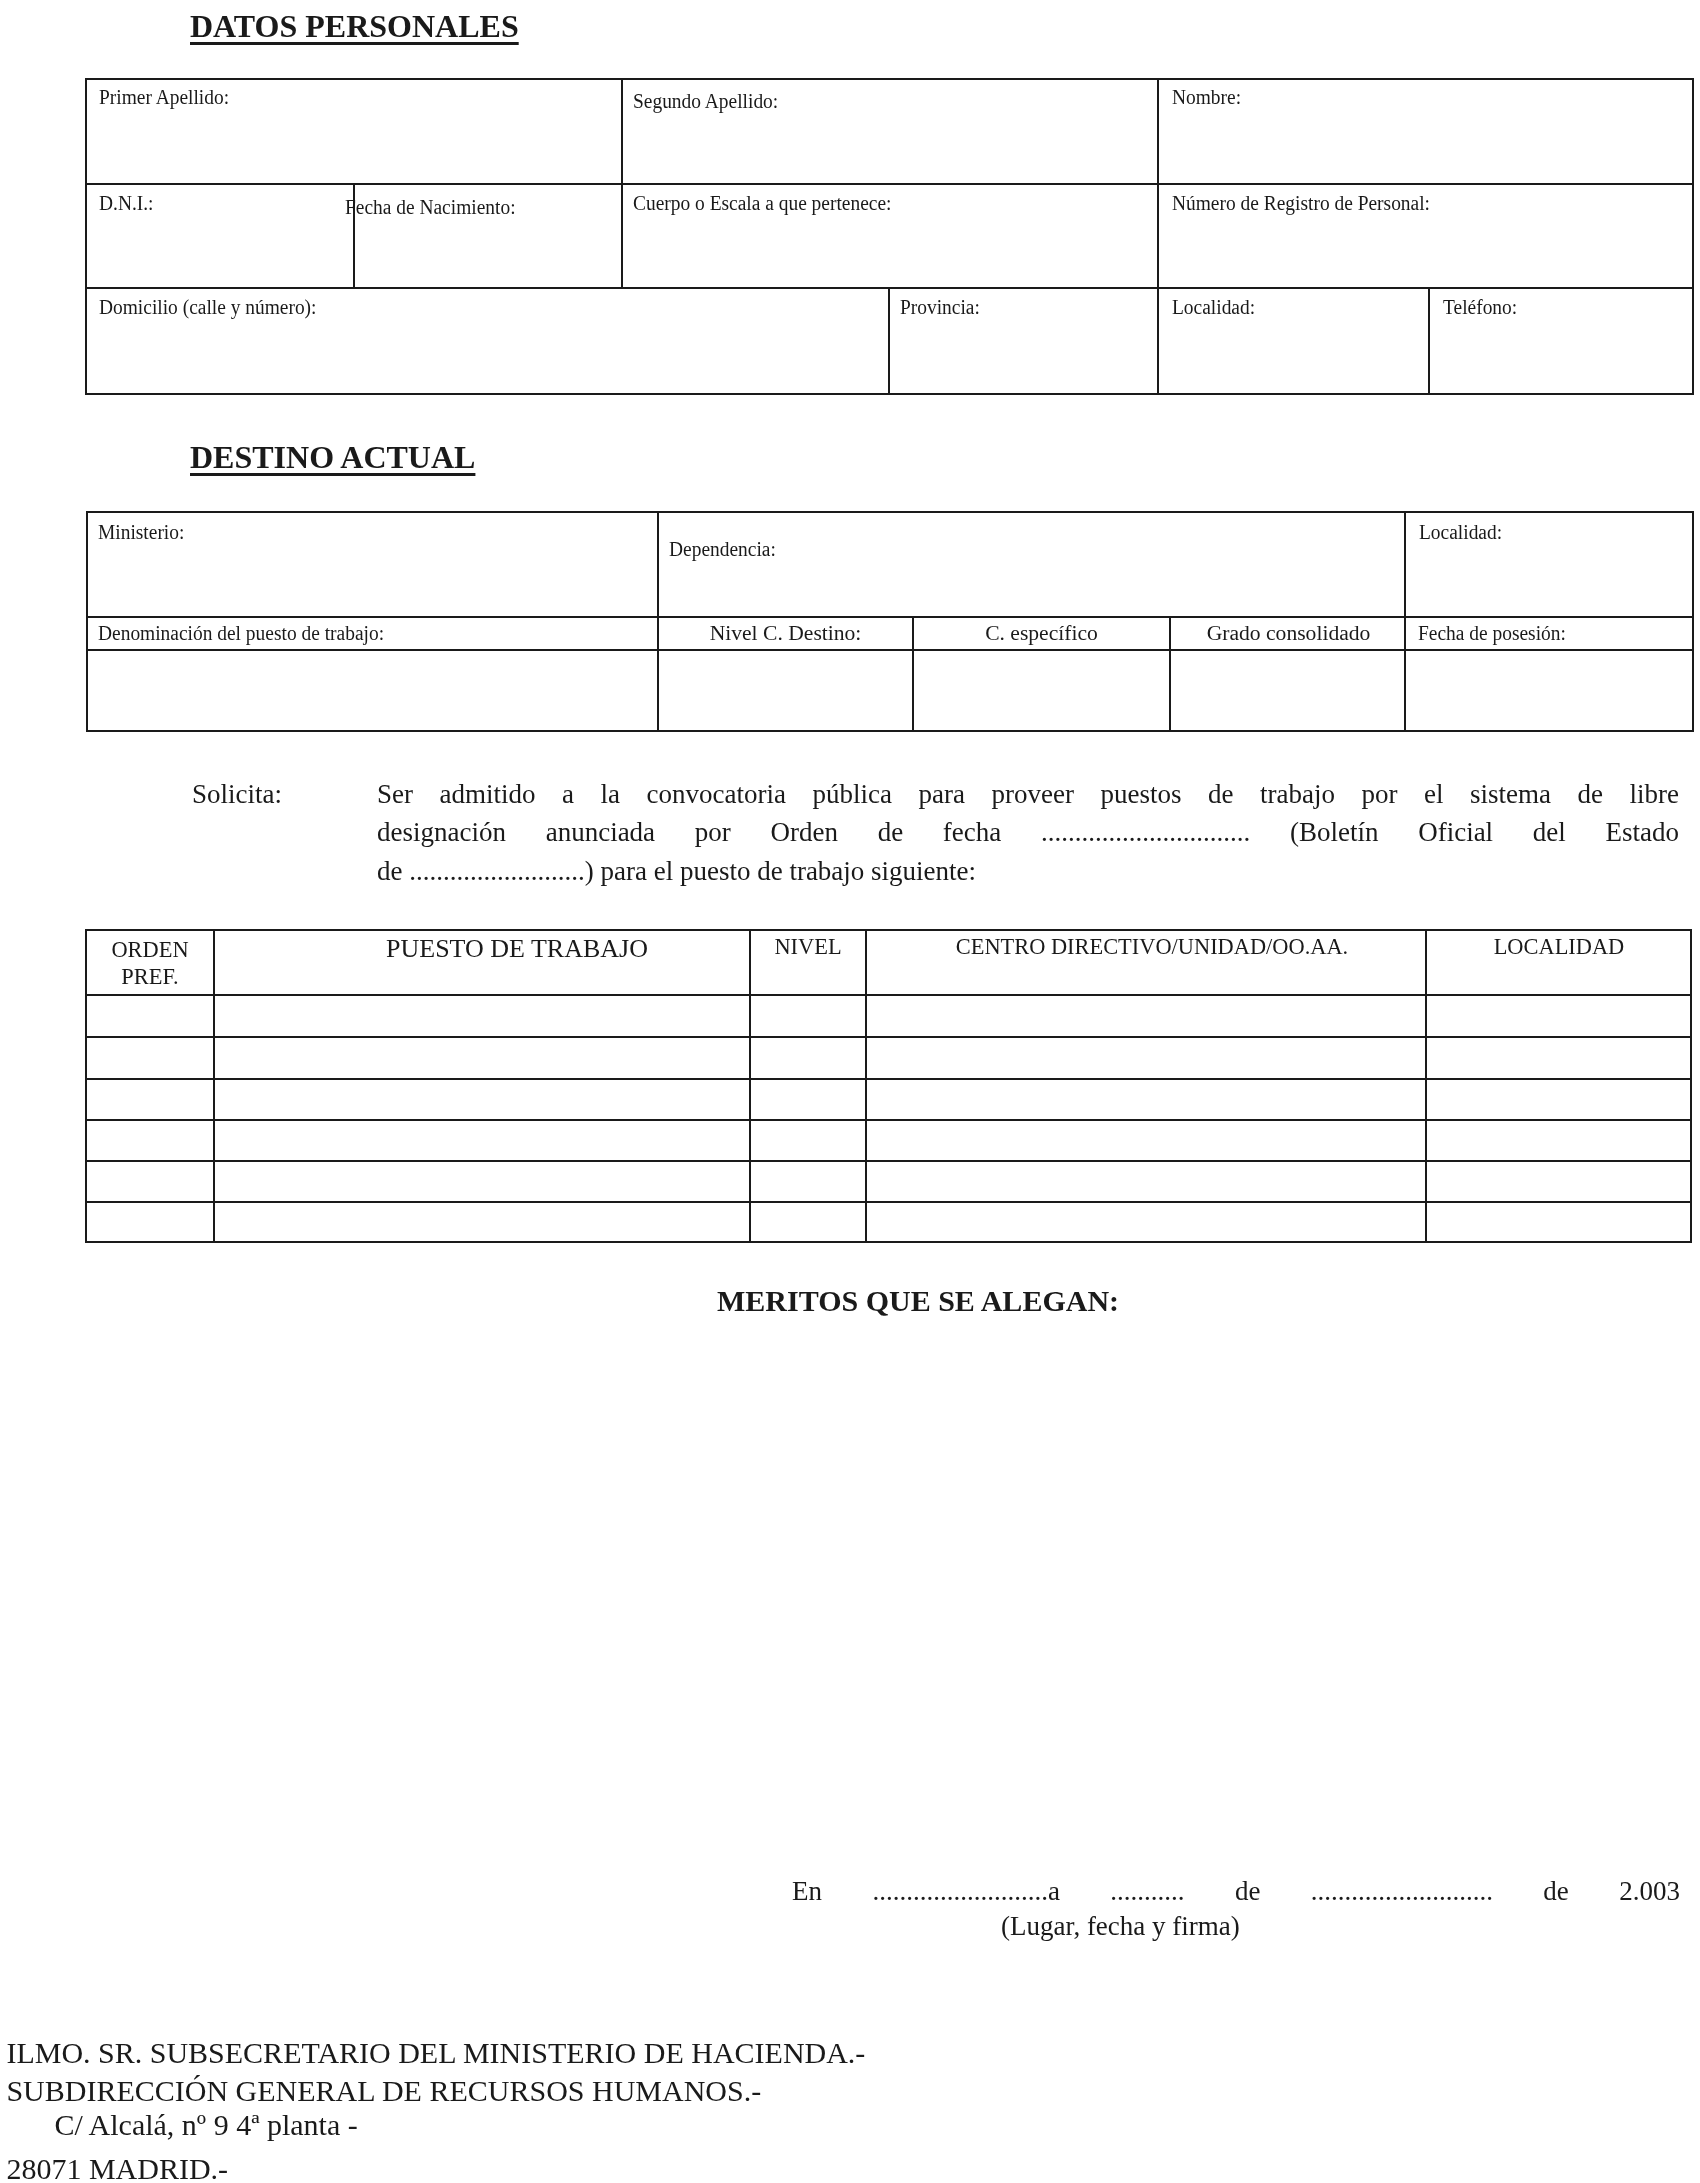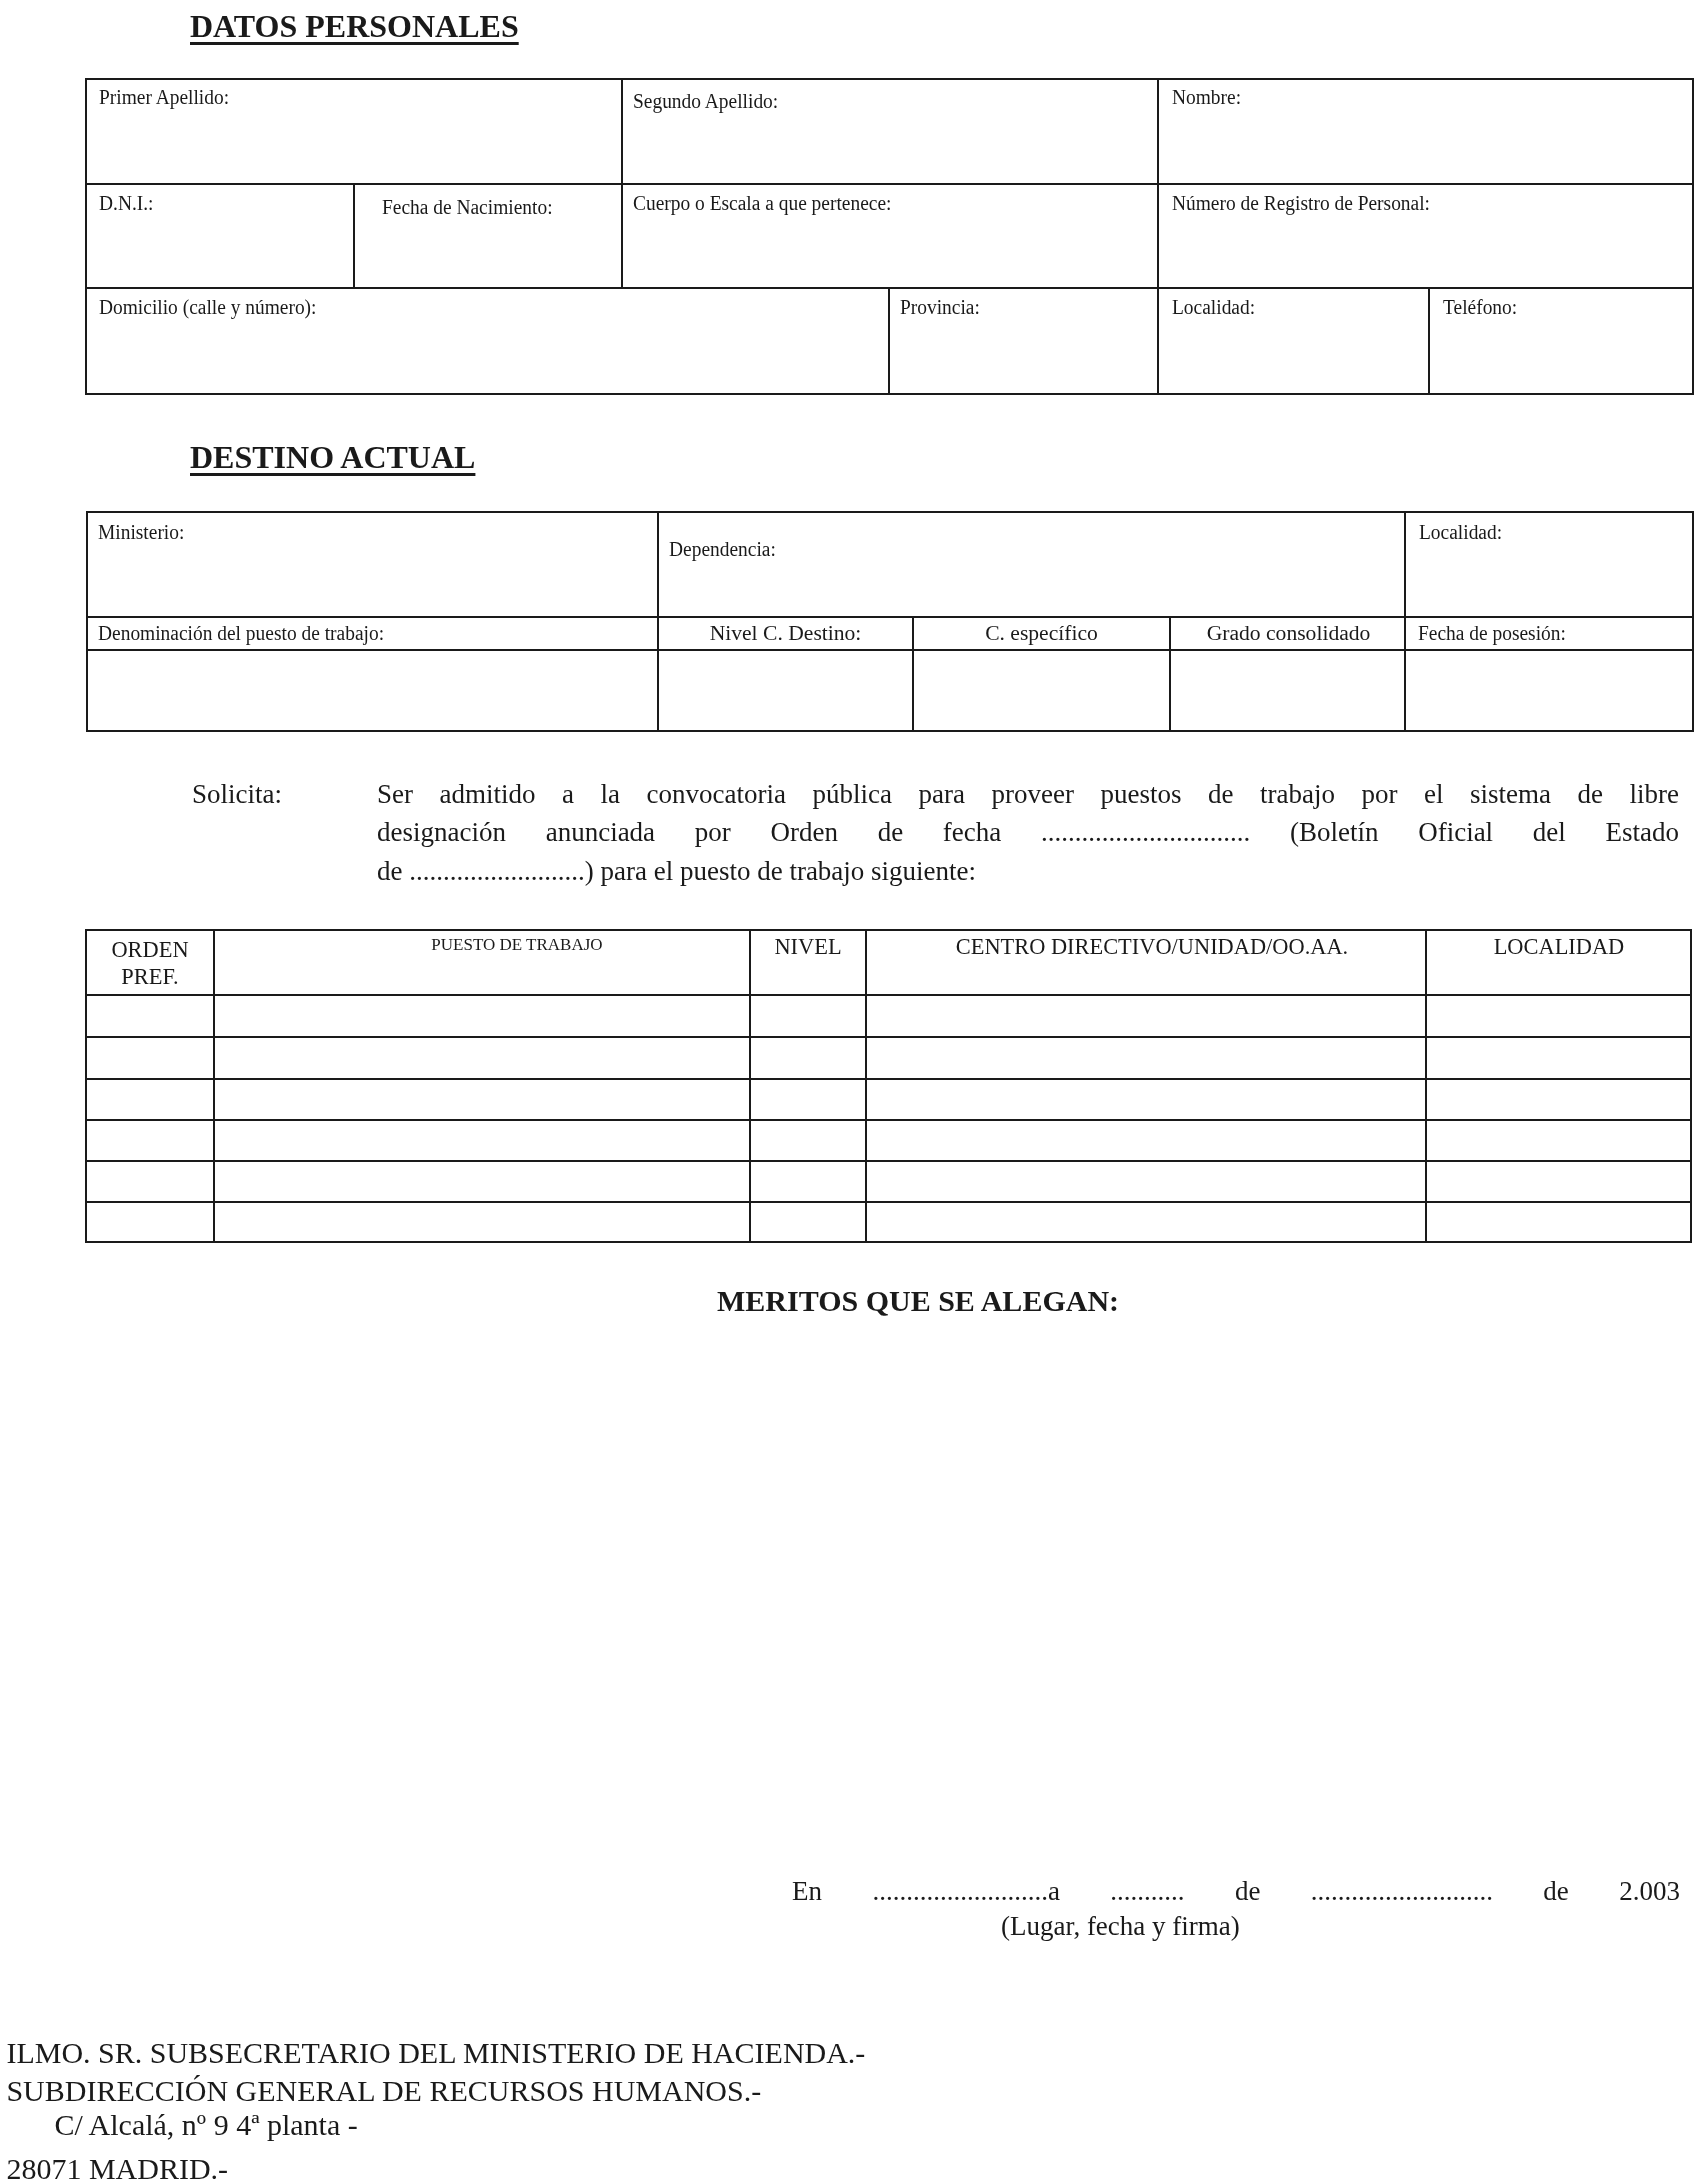--- a/index.html
+++ b/index.html
@@ -50,21 +50,21 @@
   </div>
   <div class="cell" style="left:1160px; top:80px; width:532px; height:103px;">
     <span class="lbl" style="left:12px; top:7.2px;">Nombre:</span>
     <span class="field" style="left:12px; top:48px;"></span>
   </div>
 
   <div class="cell" style="left:87px; top:186px; width:266px; height:102px;">
     <span class="lbl" style="left:12px; top:7.2px;">D.N.I.:</span>
     <span class="field" style="left:12px; top:48px;"></span>
   </div>
-  <div class="cell" style="left:371px; top:186px; width:304px; height:102px;">
+  <div class="cell" style="left:334px; top:186px; width:304px; height:102px;">
     <span class="lbl" style="left:11.2px; top:11.2px;">Fecha de Nacimiento:</span>
     <span class="field" style="left:11.2px; top:48px;"></span>
   </div>
   <div class="cell" style="left:624px; top:186px; width:533px; height:116px;">
     <span class="lbl" style="left:8.8px; top:7.2px;">Cuerpo o Escala a que pertenece:</span>
     <span class="field" style="left:8.8px; top:48px;"></span>
   </div>
   <div class="cell" style="left:1160px; top:186px; width:532px; height:102px;">
     <span class="lbl" style="left:12px; top:7.2px;">Número de Registro de Personal:</span>
     <span class="field" style="left:12px; top:48px;"></span>
@@ -153,21 +153,21 @@
   <div class="hline" style="left:85px; top:1201px; width:1607px;"></div>
   <div class="vline" style="left:213px; top:929px; height:314px;"></div>
   <div class="vline" style="left:749px; top:929px; height:314px;"></div>
   <div class="vline" style="left:865px; top:929px; height:314px;"></div>
   <div class="vline" style="left:1425px; top:929px; height:314px;"></div>
 
   <div class="lbl-c" style="left:87px; top:936px; width:126px; font-size:22.4px; line-height:27px;">
     <span>ORDEN</span><br>
     <span>PREF.</span>
   </div>
-  <span class="lbl-c" style="left:215px; top:936px; width:604px; font-size:17px;">PUESTO DE TRABAJO</span>
+  <span class="lbl-c" style="left:215px; top:936px; width:604px; font-size:26px;">PUESTO DE TRABAJO</span>
   <span class="lbl-c" style="left:751px; top:936px; width:114px; font-size:22.4px;">NIVEL</span>
   <span class="lbl-c" style="left:873px; top:936px; width:558px; font-size:22.4px;">CENTRO DIRECTIVO/UNIDAD/OO.AA.</span>
   <span class="lbl-c" style="left:1428px; top:936px; width:262px; font-size:22.4px;">LOCALIDAD</span>
 
   <div class="cell" style="left:87px; top:996px; width:1603px; height:40px;"></div>
   <div class="cell" style="left:87px; top:1039px; width:1603px; height:39px;"></div>
   <div class="cell" style="left:87px; top:1080px; width:1603px; height:38px;"></div>
   <div class="cell" style="left:87px; top:1121px; width:1603px; height:39px;"></div>
   <div class="cell" style="left:87px; top:1163px; width:1603px; height:38px;"></div>
   <div class="cell" style="left:87px; top:1204px; width:1603px; height:38px;"></div>

